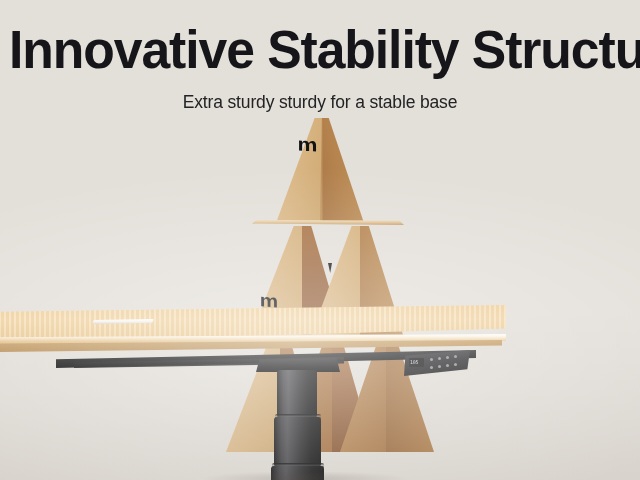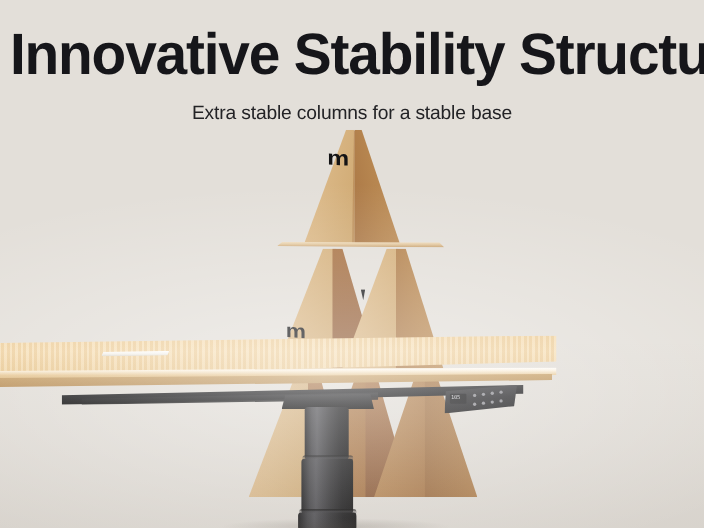--- a/index.html
+++ b/index.html
@@ -289,15 +289,15 @@
       </div>
 
       <div class="shadow-soft" style="left:160px; top:368px; width:290px; height:22px;
                   background: radial-gradient(50% 50% at 50% 50%, rgba(70,62,52,.22) 0%, rgba(70,62,52,0) 72%);"></div>
     </div>
 
     <div class="backdrop-shade"></div>
   </div>
 
   <h1 id="headline">Innovative Stability Structure</h1>
-  <p id="subhead">Extra stable columns for a stable base</p>
+  <p id="subhead">Extra sturdy sturdy for a stable base</p>
 
 </div>
 
 </body></html>

